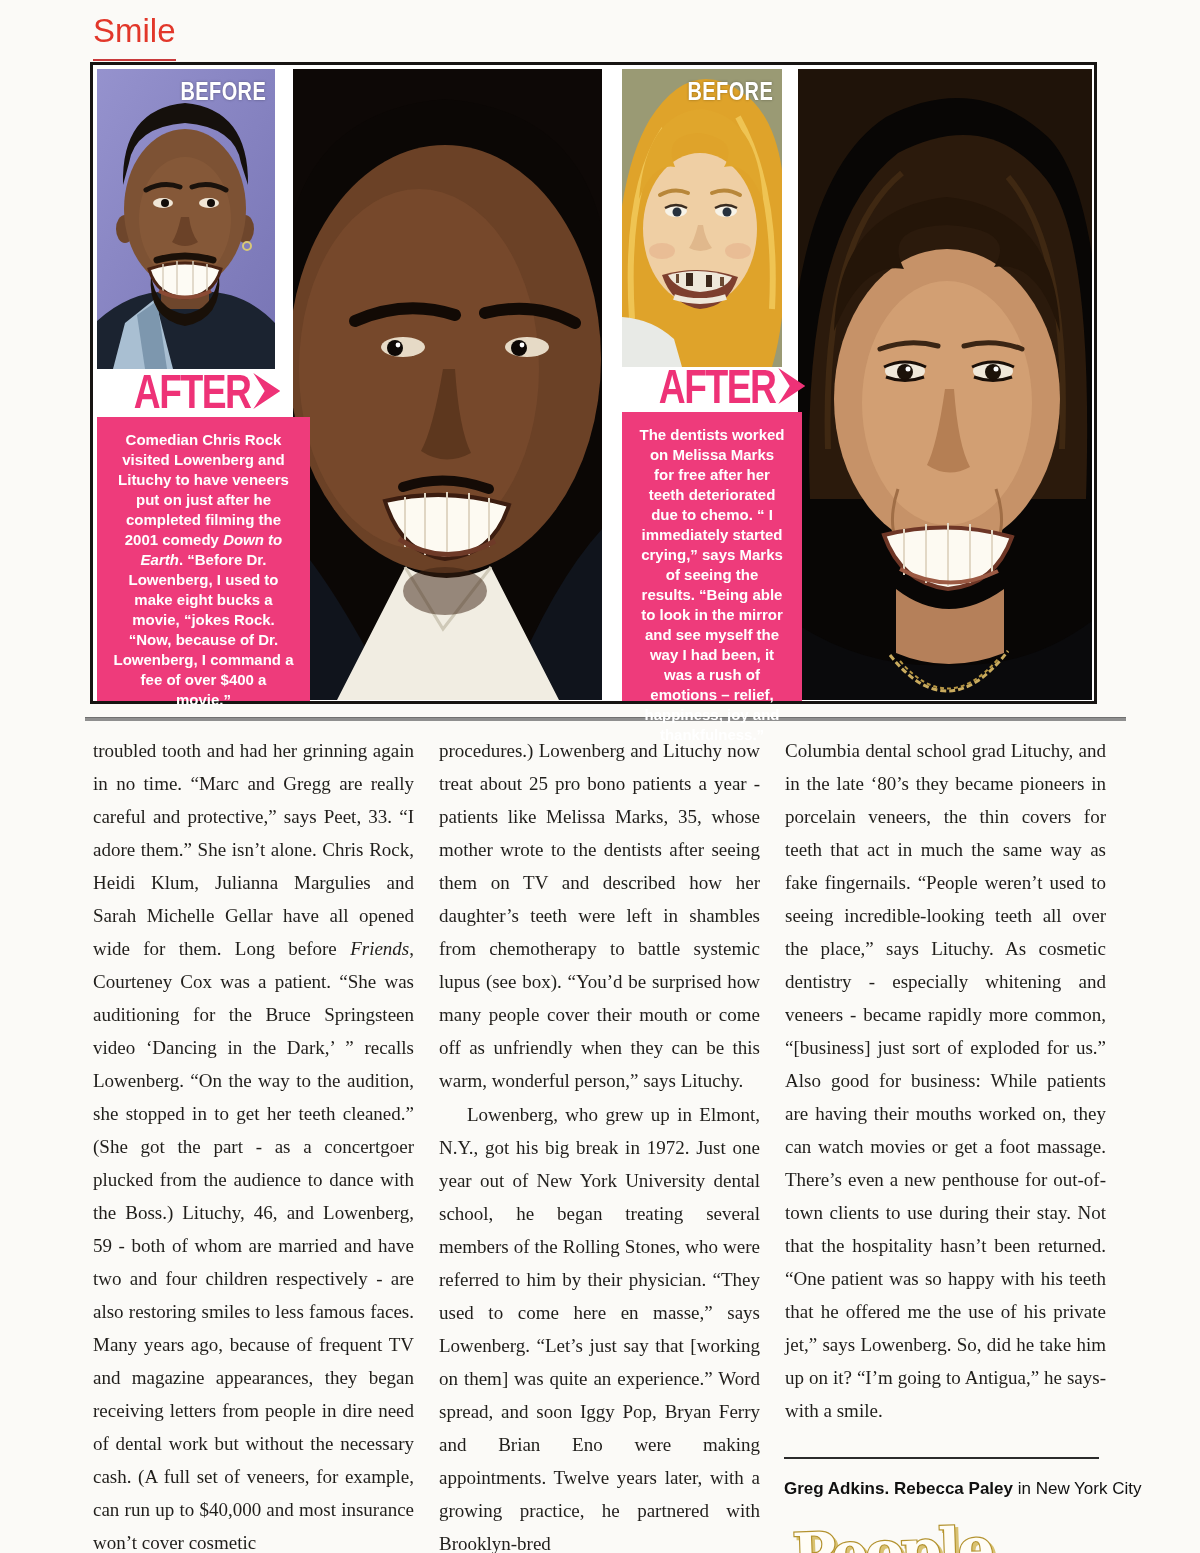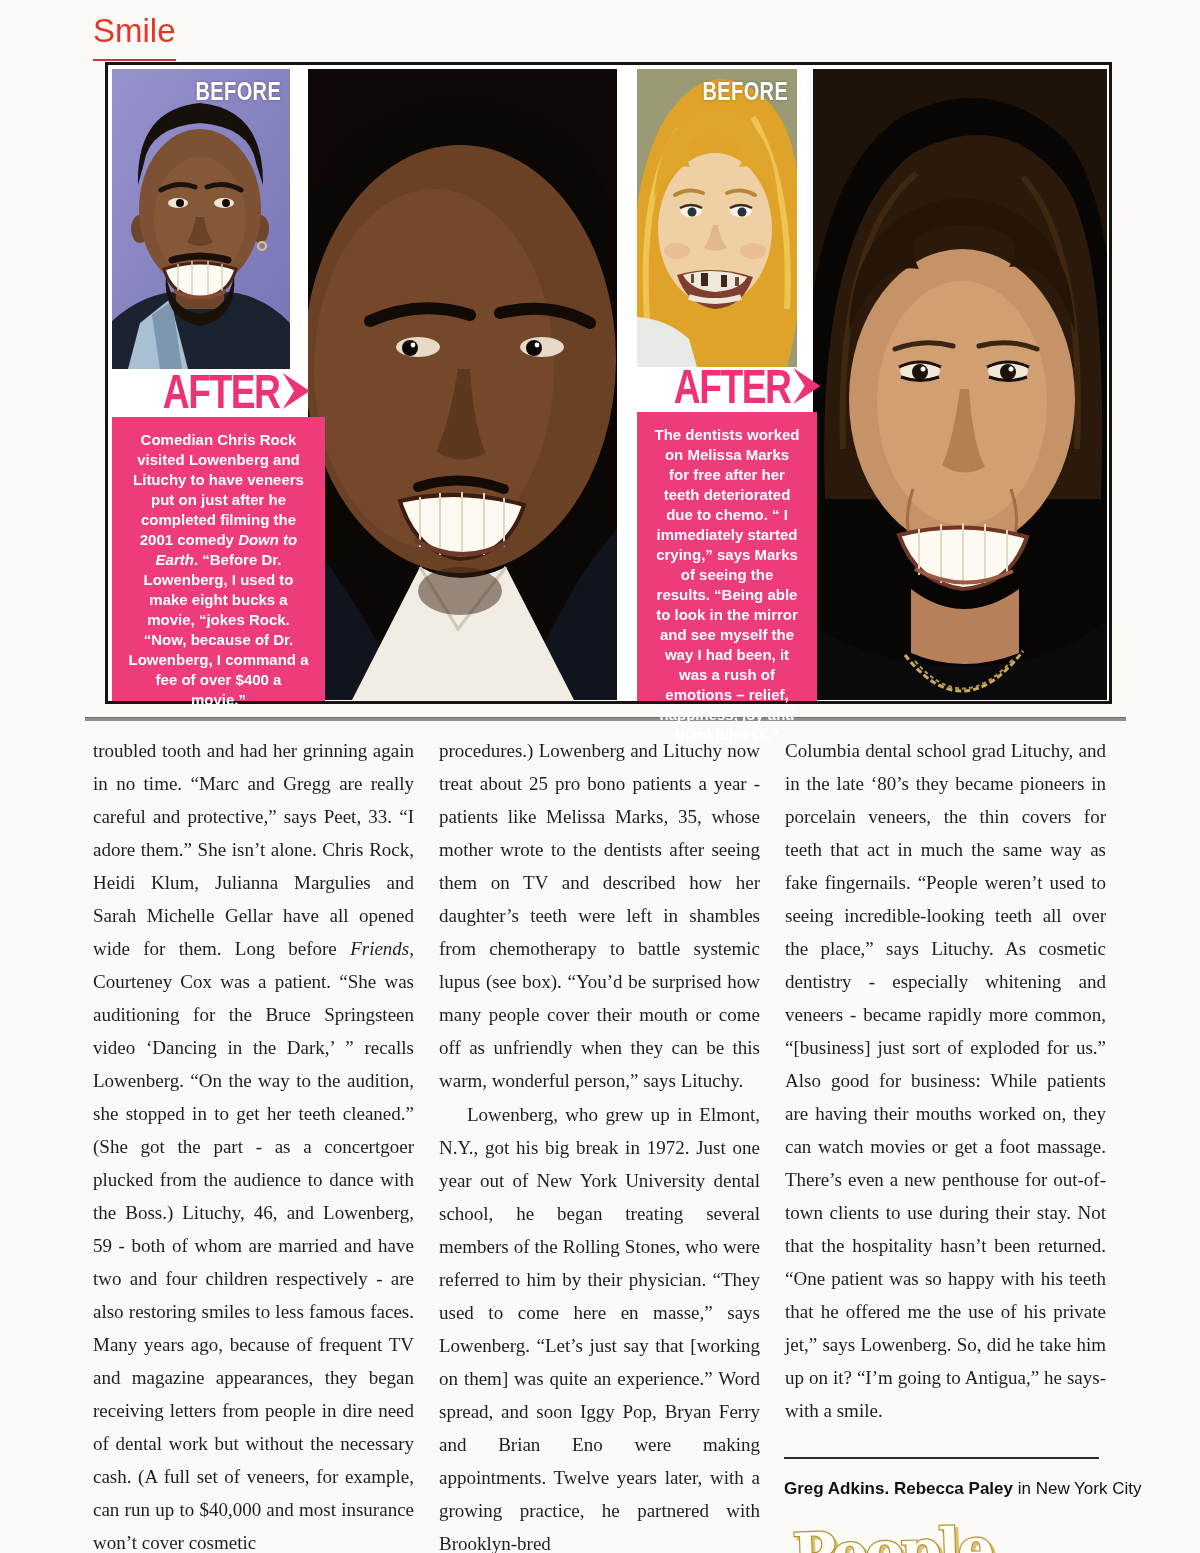--- a/index.html
+++ b/index.html
@@ -13,36 +13,36 @@
   .section-label{
     position:absolute;left:93px;top:14px;
     font-family:"Liberation Sans",sans-serif;
     font-size:33px;color:#e2372a;line-height:1.0;
     border-bottom:2px solid #c93a3c;padding-bottom:12px;
     display:inline-block;
   }
   
   .collage{
     position:absolute;left:90px;top:62px;width:1007px;height:642px;
-    border:3px solid #171412;background:#fff;box-sizing:border-box;margin-left:15px;
+    border:3px solid #171412;background:#fff;box-sizing:border-box;
   }
   .ph{position:absolute;overflow:hidden;}
   .ph svg{display:block;}
   .ph-chris-before{left:4px;top:4px;width:178px;height:300px;}
   .ph-chris-after{left:200px;top:4px;width:309px;height:631px;}
   .ph-melissa-before{left:529px;top:4px;width:160px;height:298px;}
   .ph-melissa-after{left:705px;top:4px;width:294px;height:631px;}
   .before-label{
     position:absolute;top:8px;right:9px;color:#fff;
     font-family:"Liberation Sans",sans-serif;font-weight:bold;font-size:25px;
     transform:scaleX(0.8);transform-origin:right top;letter-spacing:0.5px;
     text-shadow:0 0 3px rgba(0,0,0,.35);
   }
   .after-row{
-    position:absolute;height:50px;text-align:center;z-index:5;white-space:nowrap;
+    position:absolute;height:50px;text-align:left;z-index:5;white-space:nowrap;
   }
   .after-row.left{left:4px;top:302px;width:212px;}
   .after-row.right{left:529px;top:297px;width:182px;}
   .after-text{
     display:inline-block;font-family:"Liberation Sans",sans-serif;font-weight:bold;
     font-size:49px;line-height:48px;color:#ee3277;letter-spacing:-2px;
     transform:scaleX(0.76);transform-origin:right;vertical-align:top;
   }
   .after-arrow{
     display:inline-block;width:27px;height:36px;background:#ee3277;

